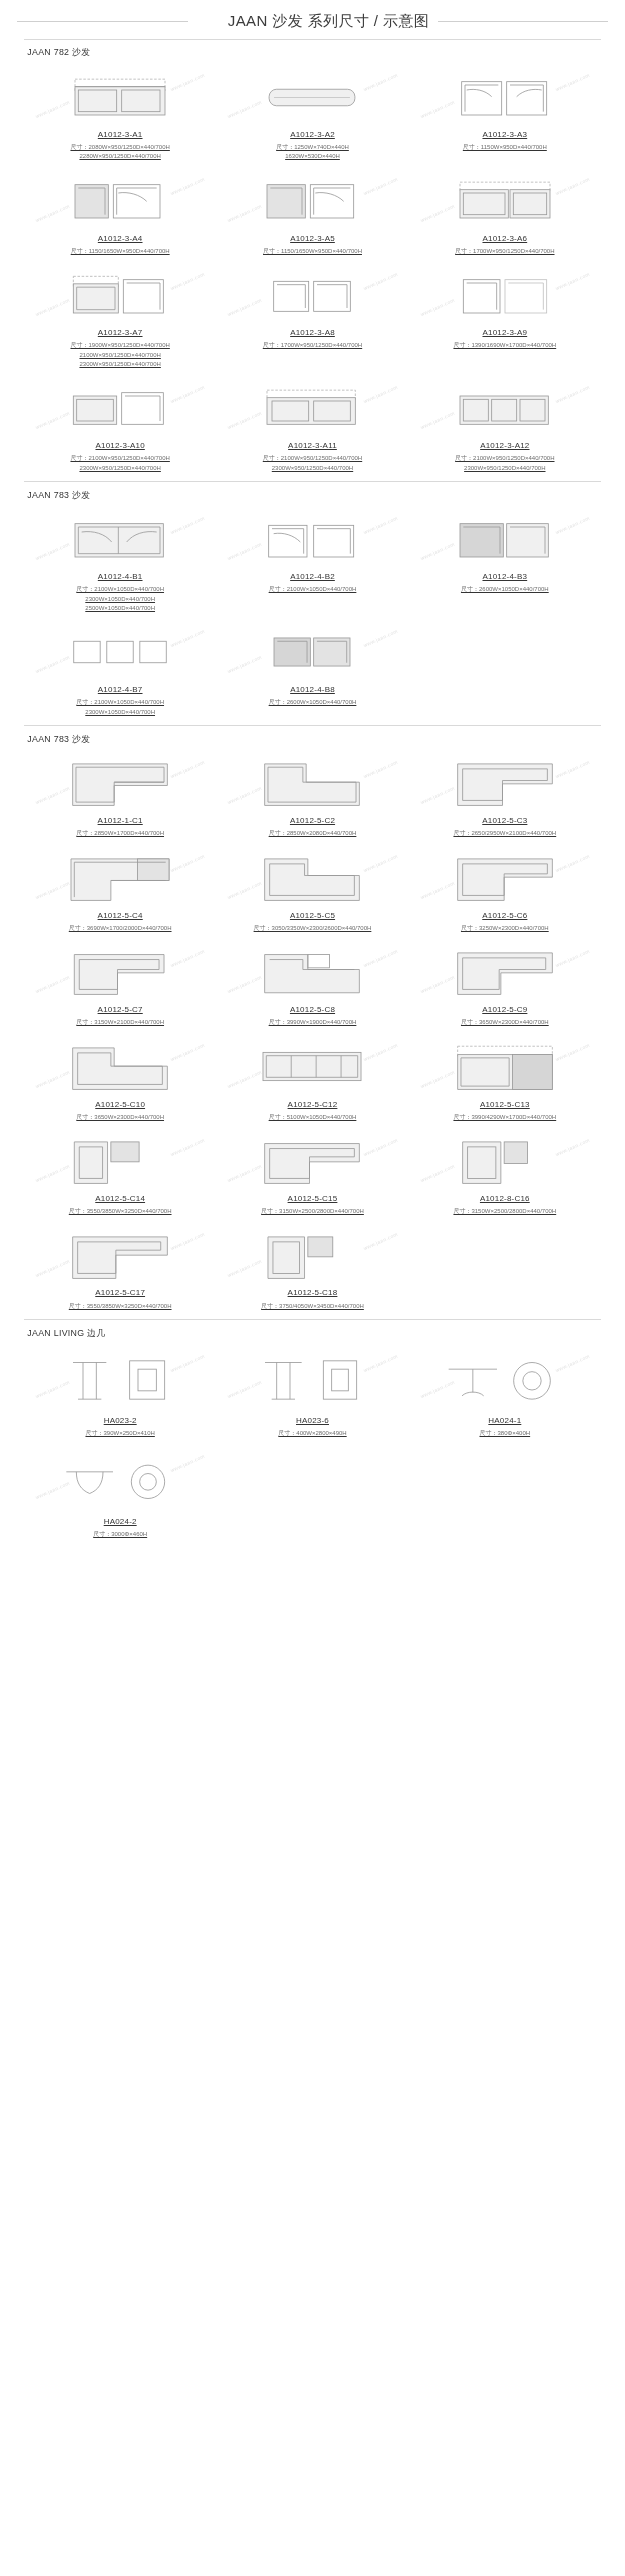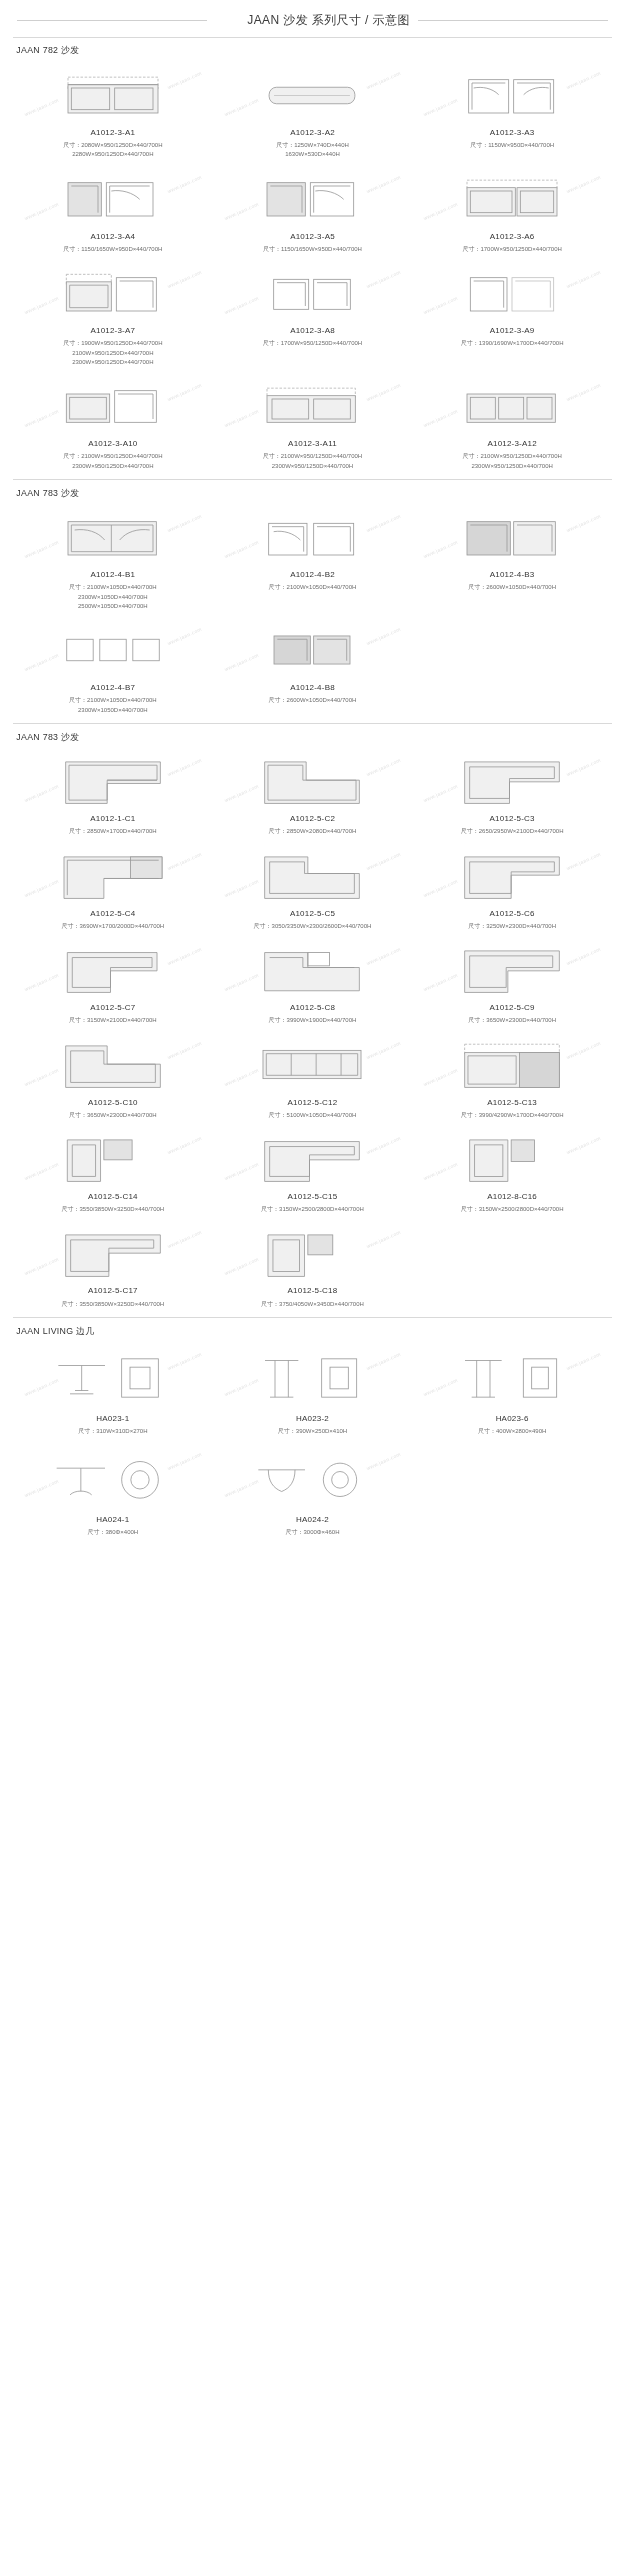--- a/index.html
+++ b/index.html
@@ -20,40 +20,41 @@
     justify-content: center;
     gap: 8.3px;
     padding: 11.7px 16.7px 8.3px 16.7px;
   }
   .doc-header .rule {
     flex: 1 1 auto;
     height: 0.8px;
     background: #cfcfcf;
   }
   .doc-header .title {
-    font-size: 12px;
+    font-size: 15px;
     color: #3b3b3b;
     letter-spacing: 0.4px;
     white-space: nowrap;
     margin-left: 32px;
   }
 
   
-  .section { padding: 0 13px; }
+  .section { padding: 0 24px; }
   .section-head {
     border-top: 0.8px solid #d9d9d9;
     padding: 7.5px 3.3px 6.7px 3.3px;
     font-size: 8.8px;
     color: #333;
     letter-spacing: 0.3px;
   }
 
   .grid {
     display: flex;
     flex-wrap: wrap;
+    text-decoration: underline;
   }
   .cell {
     width: 33.3333%;
     padding: 5px 5px 8.3px 5px;
     display: flex;
     flex-direction: column;
     align-items: center;
   }
   .thumb {
     width: 100%;
@@ -584,33 +585,20 @@
             <div class="dims">尺寸：3750/4050W×3450D×440/700H</div>
           </div>
         </div>
       </div>
       <div class="section">
         <div class="section-head">JAAN LIVING 边几</div>
         <div class="grid">
           <div class="cell">
             <div class="thumb tall">
               <svg width="125" height="52" viewBox="0 0 150 62">
-    <path class="ln" d="M10 16 h56 M38 16 v30 M24 50 h28 M30 46 h16"></path>
-    <rect class="ln" x="86" y="8" width="44" height="46"></rect>
-    <rect class="ln" x="96" y="18" width="24" height="26"></rect>
-  </svg>
-              <span class="wm a">www.jaan.com</span>
-              <span class="wm b">www.jaan.com</span>
-            </div>
-            <div class="code">HA023-1</div>
-            <div class="dims">尺寸：310W×310D×270H</div>
-          </div>
-          <div class="cell">
-            <div class="thumb tall">
-              <svg width="125" height="52" viewBox="0 0 150 62">
     <path class="ln" d="M18 10 h40 M30 10 v44 M46 10 v44 M24 54 h28"></path>
     <rect class="ln" x="86" y="8" width="42" height="46"></rect>
     <rect class="ln" x="96" y="18" width="22" height="26"></rect>
   </svg>
               <span class="wm a">www.jaan.com</span>
               <span class="wm b">www.jaan.com</span>
             </div>
             <div class="code">HA023-2</div>
             <div class="dims">尺寸：390W×250D×410H</div>
           </div>

